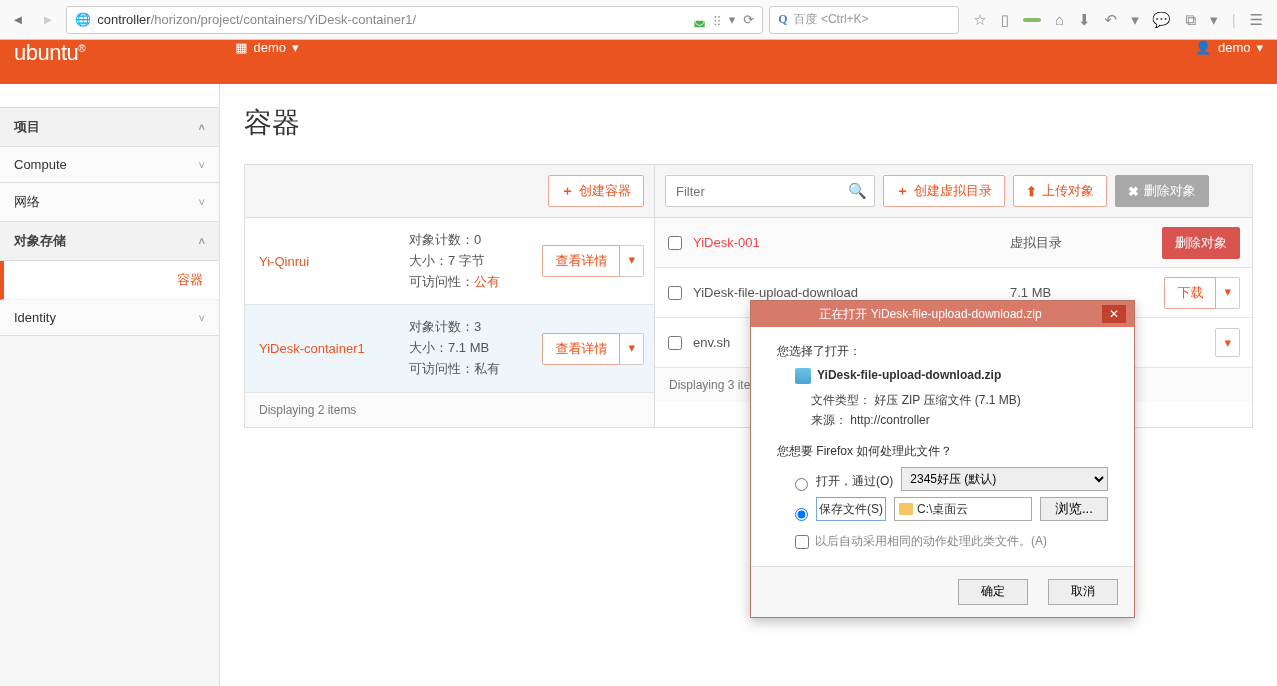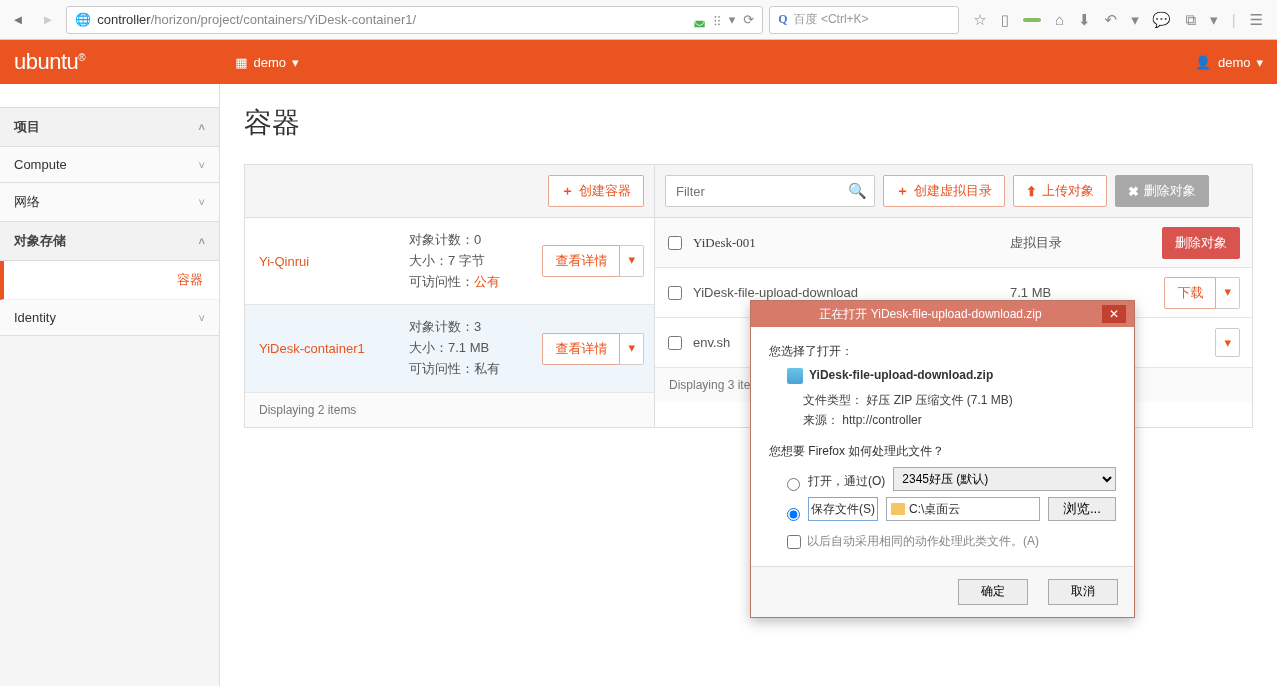--- a/index.html
+++ b/index.html
@@ -15,21 +15,21 @@
 .url-text .dark { color: #333; }
 .url-right { display: flex; align-items: center; gap: 8px; color: #888; }
 .url-right .shield { color: #4caf50; }
 .search-bar { width: 190px; height: 28px; border: 1px solid #ccc; border-radius: 3px; display: flex; align-items: center; padding: 0 8px; background: #fff; color: #999; font-size: 12px; gap: 6px; }
 .search-bar .qicon { color: #4b7bd6; font-weight: bold; font-family: serif; }
 .toolbar-icons { display: flex; align-items: center; gap: 14px; color: #888; padding: 0 8px; font-size: 15px; }
 .toolbar-icons span { cursor: pointer; }
 .strike { background: #88bb66; width: 18px; height: 4px; border-radius: 2px; display: inline-block; }
 
 
-.topbar { height: 44px; background: #e95420; display: flex; align-items: center; color: #fff; padding: 0 14px; }
+.topbar { height: 44px; background: #e95420; display: flex; align-items: flex-start; color: #fff; padding: 0 14px; }
 .logo { font-size: 22px; font-weight: 400; letter-spacing: -0.5px; }
 .logo sup { font-size: 10px; vertical-align: super; }
 .top-left-ctrl { margin-left: 150px; display: flex; align-items: center; gap: 6px; cursor: pointer; }
 .top-right-ctrl { margin-left: auto; display: flex; align-items: center; gap: 6px; cursor: pointer; }
 
 
 .body-area { display: flex; height: 646px; }
 
 .sidebar { width: 220px; background: #f5f5f5; border-right: 1px solid #ddd; }
 .sidebar .blank-top { height: 24px; background: #fff; border-bottom: 1px solid #ddd; }
@@ -68,33 +68,33 @@
 .cell { padding: 12px 14px; font-size: 13px; }
 .cell.name { color: #e95420; width: 150px; display: flex; align-items: center; }
 .cell.meta { flex: 1; line-height: 1.6; color: #555; }
 .cell.meta .k { color: #555; }
 .cell.meta .orange { color: #e95420; }
 .cell.act { width: 110px; display: flex; align-items: center; justify-content: flex-end; padding-right: 10px; }
 
 .orow { display: flex; align-items: center; border-bottom: 1px solid #e5e5e5; padding: 8px 12px; min-height: 50px; gap: 10px; }
 .orow .ck { width: 16px; }
 .orow .oname { flex: 1; color: #555; }
-.orow .oname.link { color: #404040; font-family: Liberation Serif, serif; }
+.orow .oname.link { color: #ef4444; }
 .orow .osize { width: 120px; color: #555; }
 .orow .oact { width: 100px; display: flex; justify-content: flex-end; }
 .orow.head { background: #fafafa; }
 
 .foot { padding: 10px 14px; color: #777; font-size: 12px; background: #fafafa; }
 
 
 .dlg { position: absolute; left: 750px; top: 300px; width: 385px; background: #fff; border: 1px solid #b76; box-shadow: 0 4px 12px rgba(0,0,0,.25); z-index: 50; font-size: 12px; }
 .dlg-title { background: #d87a6a; color: #fff; padding: 4px 8px; display: flex; align-items: center; }
 .dlg-title .t { flex: 1; text-align: center; }
 .dlg-title .x { background: #c1402f; width: 24px; height: 18px; display: flex; align-items: center; justify-content: center; cursor: pointer; font-size: 12px; }
-.dlg-body { padding: 14px 18px; color: #333; line-height: 1.7; }
+.dlg-body { padding: 14px 26px; color: #333; line-height: 1.7; }
 .dlg-body .fname { font-weight: bold; display: flex; align-items: center; gap: 6px; margin: 4px 0 4px 18px; }
 .dlg-body .fname .zipico { width: 16px; height: 16px; background: linear-gradient(#6cc3e8,#4aa3d4); border-radius: 2px; }
 .dlg-body .indent { margin-left: 34px; color: #404040; }
 .dlg-body .q { margin-top: 10px; }
 .dlg-body .opt { display: flex; align-items: flex-end; gap: 8px; margin: 6px 0 6px 18px; }
 .dlg-body select, .dlg-body .pathbox { height: 24px; border: 1px solid #aaa; font-size: 12px; padding: 0 4px; }
 .dlg-body select { flex: 1; max-width: 230px; background: #eee; }
 .dlg-body .pathbox { flex: 1; max-width: 180px; background: #fff; display: flex; align-items: center; gap: 4px; }
 .dlg-body .foldico { width: 14px; height: 12px; background: #f4c562; border-radius: 1px; }
 .dlg-body .browse { height: 24px; border: 1px solid #aaa; background: #eee; padding: 0 14px; cursor: pointer; }

